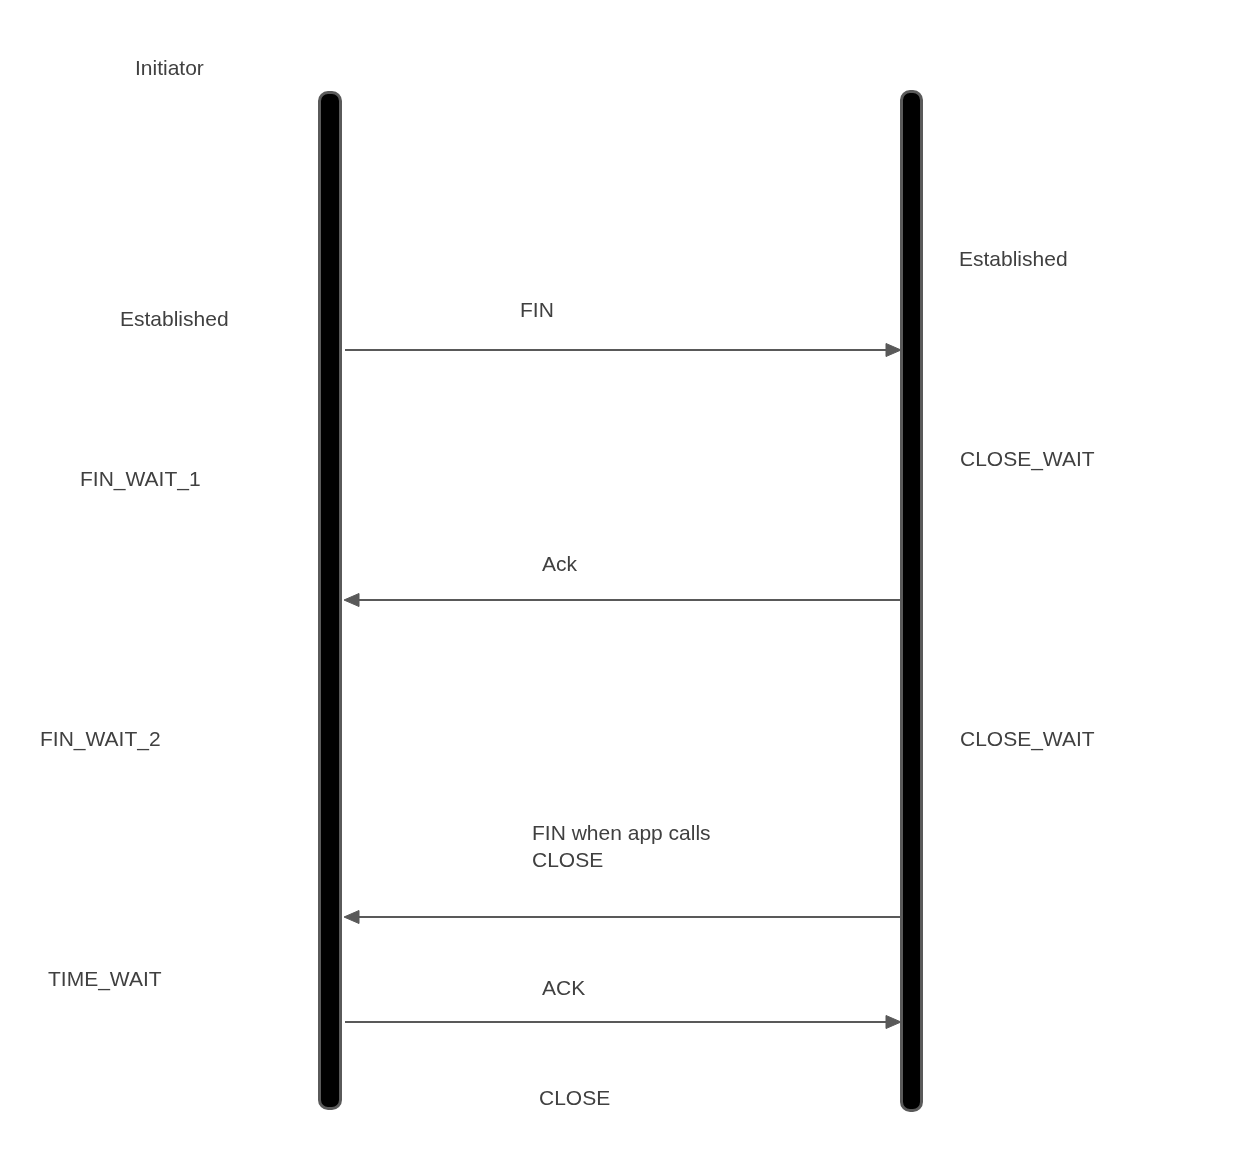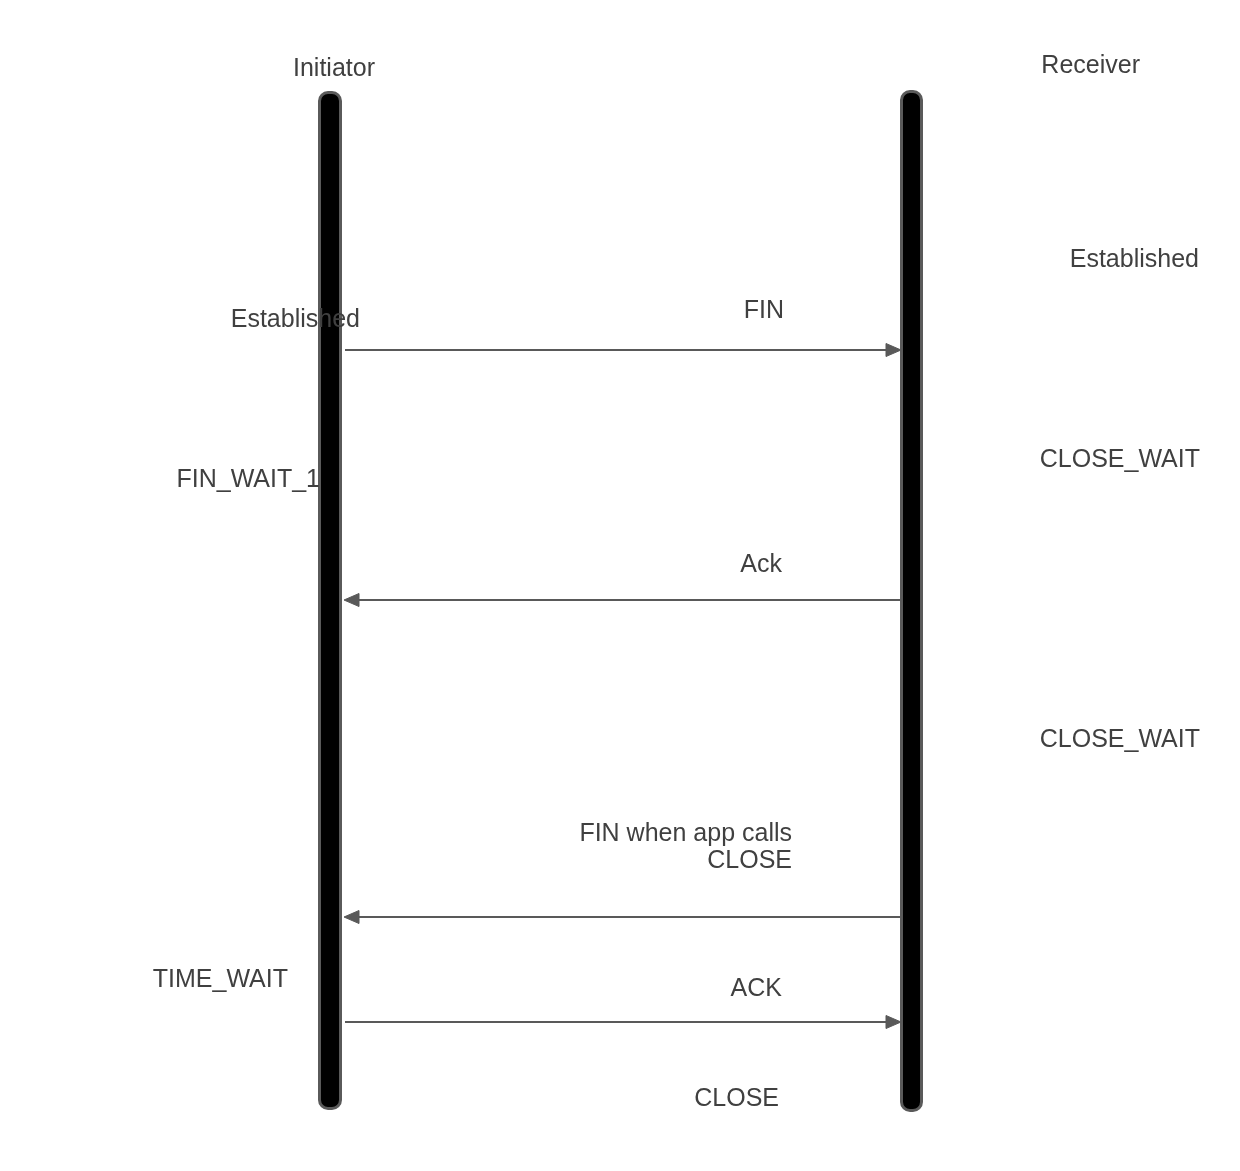--- a/index.html
+++ b/index.html
@@ -9,23 +9,23 @@
     width: 1240px;
     height: 1171px;
     background: var(--background, #ffffff);
     font-family: "Liberation Sans", sans-serif;
     color: var(--text, #404040);
     overflow: hidden;
   }
   .label {
     position: absolute;
     width: 240px;
-    font-size: 25px;
+    font-size: 21px;
     line-height: 27px;
-    text-align: right;
+    text-align: left;
     white-space: pre-line;
   }
   .lifeline {
     position: absolute;
     background: var(--lifeline-fill, #000000);
     border: 3px solid var(--lifeline-border, #5a5a5a);
     border-radius: 10px;
   }
   #lifeline-initiator { left: 318px; top: 91px;  width: 24px; height: 1019px; }
   #lifeline-receiver  { left: 900px; top: 90px;  width: 23px; height: 1022px; }
@@ -36,42 +36,41 @@
   #state-init-0 { left: 120px; top: 305px; }
   #state-init-1 { left: 80px;  top: 465px; }
   #state-init-2 { left: 40px;  top: 725px; }
   #state-init-3 { left: 48px;  top: 965px; }
 
   #state-recv-0 { left: 959px; top: 245px; }
   #state-recv-1 { left: 960px; top: 445px; }
   #state-recv-2 { left: 960px; top: 725px; }
   #state-recv-3 { left: 960px; top: 945px; }
 
-  #msg-0 { left: 544px; top: 296px; }
+  #msg-0 { left: 520px; top: 296px; }
   #msg-1 { left: 542px; top: 550px; }
   #msg-2 { left: 532px; top: 819px; width: 260px; }
   #msg-3 { left: 542px; top: 974px; }
 
   #final-state { left: 539px; top: 1084px; }
 
   #arrows {
     position: absolute;
     left: 0; top: 0;
     pointer-events: none;
   }
   #arrows line    { stroke: var(--arrow, #595959); stroke-width: 2; }
   #arrows polygon { fill: var(--arrow, #595959); stroke: var(--arrow, #595959); stroke-width: 1; }
 </style>
 </head>
 <body>
 
 <div class="canvas">
 
   <div class="label" id="participant-initiator">Initiator</div>
-  <div class="label" id="participant-receiver">Receiver</div>
 
   <div class="lifeline" id="lifeline-initiator"></div>
   <div class="lifeline" id="lifeline-receiver"></div>
 
   <svg id="arrows" width="1240" height="1171" viewBox="0 0 1240 1171">
     <g>
       <line x1="345" y1="350" x2="888" y2="350"></line>
       <polygon points="886,343.5 901,350 886,356.5"></polygon>
     </g>
     <g>
@@ -83,20 +82,21 @@
       <polygon points="359,910.5 344,917 359,923.5"></polygon>
     </g>
     <g>
       <line x1="345" y1="1022" x2="888" y2="1022"></line>
       <polygon points="886,1015.5 901,1022 886,1028.5"></polygon>
     </g>
   </svg>
 
   <div class="label" id="state-init-0">Established</div>
   <div class="label" id="state-init-1">FIN_WAIT_1</div>
+  <div class="label" id="state-init-2">FIN_WAIT_2</div>
   <div class="label" id="state-init-3">TIME_WAIT</div>
 
   <div class="label" id="state-recv-0">Established</div>
   <div class="label" id="state-recv-1">CLOSE_WAIT</div>
   <div class="label" id="state-recv-2">CLOSE_WAIT</div>
 
   <div class="label" id="msg-0">FIN</div>
   <div class="label" id="msg-1">Ack</div>
   <div class="label" id="msg-2">FIN when app calls
 CLOSE</div>

